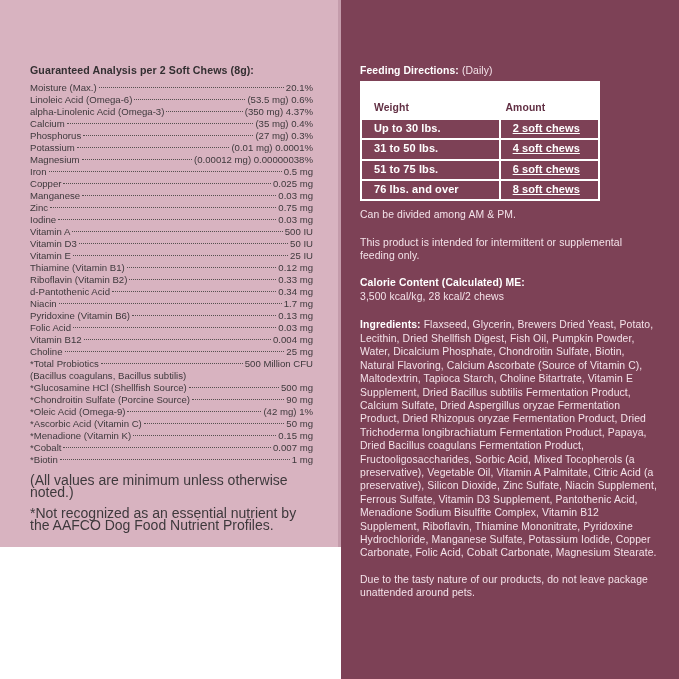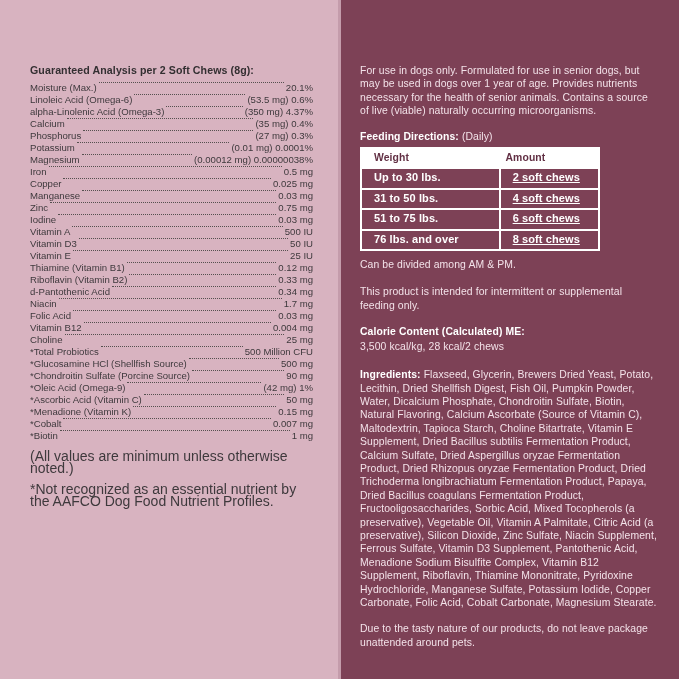--- a/index.html
+++ b/index.html
@@ -7,39 +7,39 @@
     width: 679px; height: 679px;
     font-family: "Liberation Sans", sans-serif;
     overflow: hidden;
     background: #ffffff;
   }
   .canvas { position: relative; width: 679px; height: 679px; }
 
   
   .left-panel {
     position: absolute; left: 0; top: 0;
-    width: 341px; height: 679px;
+    width: 341px; height: 547px;
     background: #d8b3c0;
     box-sizing: border-box;
     padding: 64px 28px 0 30px;
     color: #3e393c;
   }
   .left-panel::after {   
     content: ""; position: absolute; right: 0; top: 0;
     width: 3px; height: 100%;
     background: #c49cab;
   }
   .ga-title {
     margin: 0 0 6px 0;
     font-size: 10.6px; font-weight: bold;
     letter-spacing: 0.1px;
     color: #332f31;
   }
   .ga-row {
-    display: flex; align-items: flex-start;
+    display: flex; align-items: center;
     font-size: 9.6px; line-height: 12px;
     white-space: nowrap;
   }
   .ga-lbl { flex: 0 0 auto; }
   .ga-dots {
     flex: 1 1 auto; min-width: 4px;
     border-bottom: 1.6px dotted #55504f;
     margin: 0 2px 2px 2px;
   }
   .ga-val { flex: 0 0 auto; }
@@ -69,21 +69,21 @@
   table.feeding {
     border-collapse: collapse;
     width: 240px;
     background: #ffffff;
     border: 2px solid #ffffff;
     margin-bottom: 7px;
   }
   table.feeding th {
     background: #ffffff; color: #623044;
     font-size: 10.4px; font-weight: bold;
-    padding: 2px 6px 3px 12px;
+    padding: 18px 6px 3px 12px;
     text-align: left;
   }
   table.feeding th.amount-col { text-align: left; padding-left: 6px; }
   table.feeding td {
     background: #7d4156; color: #ffffff;
     font-size: 11px; font-weight: 600;
     padding: 2px 6px 3px 12px;
     border: 2px solid #ffffff;
   }
   table.feeding td.amount-cell { text-align: center; padding-left: 0; text-decoration: underline; }
@@ -192,38 +192,46 @@
           <span class="ga-lbl">d-Pantothenic Acid</span>
           <span class="ga-dots"></span>
           <span class="ga-val">0.34 mg</span>
         </div>
         <div class="ga-row">
           <span class="ga-lbl">Niacin</span>
           <span class="ga-dots"></span>
           <span class="ga-val">1.7 mg</span>
         </div>
         <div class="ga-row">
+          <span class="ga-lbl">Pyridoxine (Vitamin B6)</span>
+          <span class="ga-dots"></span>
+          <span class="ga-val">0.13 mg</span>
+        </div>
+        <div class="ga-row">
           <span class="ga-lbl">Folic Acid</span>
           <span class="ga-dots"></span>
           <span class="ga-val">0.03 mg</span>
         </div>
         <div class="ga-row">
           <span class="ga-lbl">Vitamin B12</span>
           <span class="ga-dots"></span>
           <span class="ga-val">0.004 mg</span>
         </div>
         <div class="ga-row">
           <span class="ga-lbl">Choline</span>
           <span class="ga-dots"></span>
           <span class="ga-val">25 mg</span>
         </div>
         <div class="ga-row">
           <span class="ga-lbl">*Total Probiotics</span>
           <span class="ga-dots"></span>
           <span class="ga-val">500 Million CFU</span>
+        </div>
+        <div class="ga-row">
+          <span class="ga-lbl">(Bacillus coagulans, Bacillus subtilis)</span>
         </div>
         <div class="ga-row">
           <span class="ga-lbl">*Glucosamine HCl (Shellfish Source)</span>
           <span class="ga-dots"></span>
           <span class="ga-val">500 mg</span>
         </div>
         <div class="ga-row">
           <span class="ga-lbl">*Chondroitin Sulfate (Porcine Source)</span>
           <span class="ga-dots"></span>
           <span class="ga-val">90 mg</span>
@@ -252,21 +260,20 @@
           <span class="ga-lbl">*Biotin</span>
           <span class="ga-dots"></span>
           <span class="ga-val">1 mg</span>
         </div>
       </div>
     <p class="ga-note">(All values are minimum unless otherwise noted.)</p>
     <p class="ga-note">*Not recognized as an essential nutrient by the AAFCO Dog Food Nutrient Profiles.</p>
   </section>
 
   <section class="right-panel">
-    <p class="rp-intro">For use in dogs only. Formulated for use in senior dogs, but may be used in dogs over 1 year of age. Provides nutrients necessary for the health of senior animals. Contains a source of live (viable) naturally occurring microorganisms.</p>
 
     <p class="fd-heading">
       <b>Feeding Directions:</b>
       <span>(Daily)</span>
     </p>
 
     <table class="feeding">
       <thead>
         <tr>
           <th>Weight</th>

